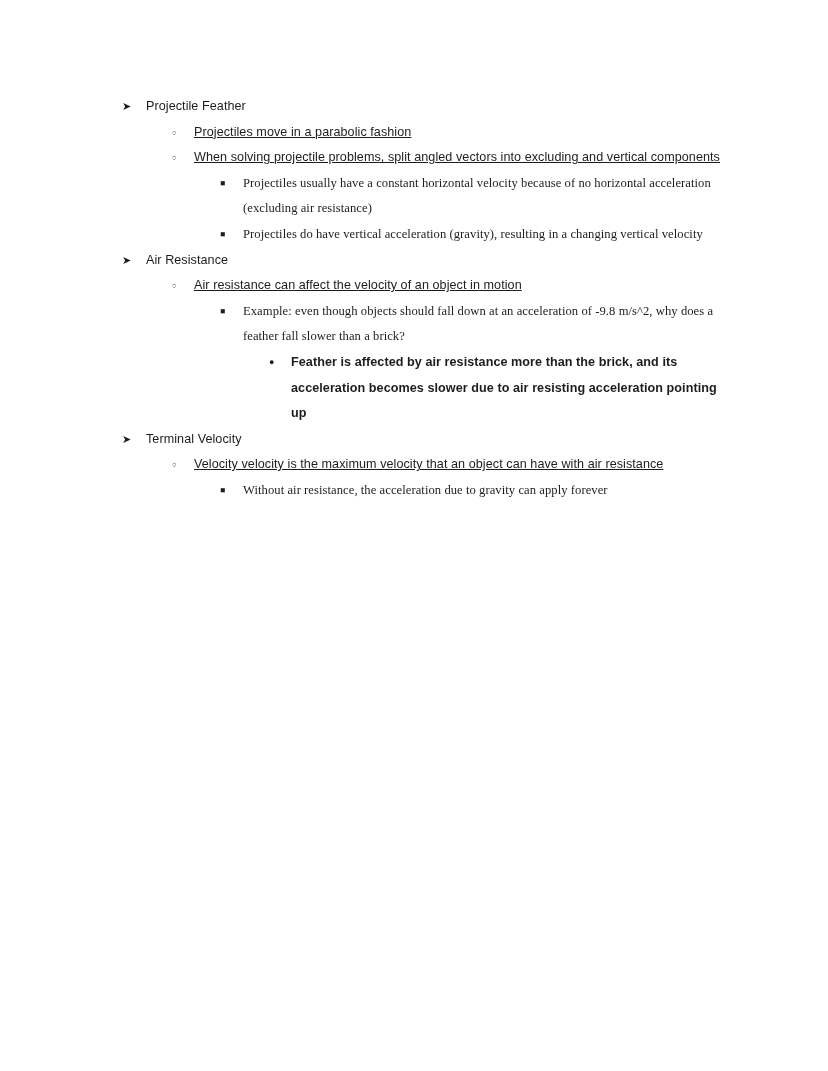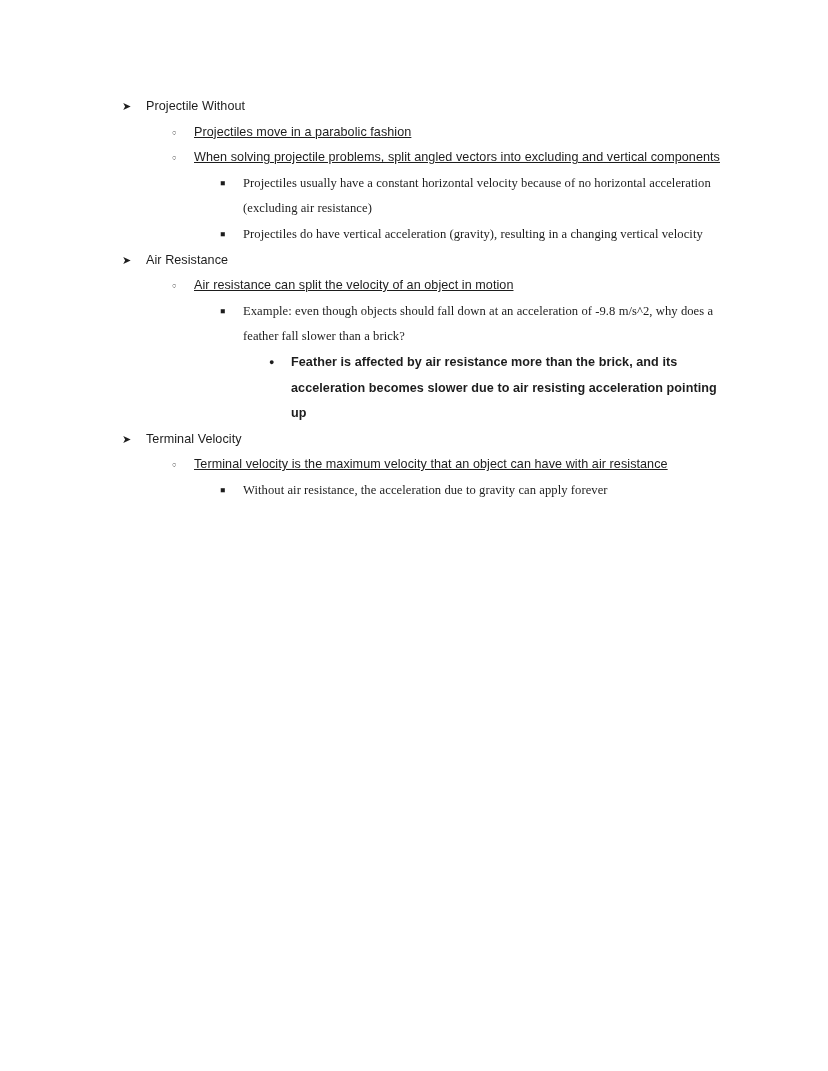--- a/index.html
+++ b/index.html
@@ -121,21 +121,21 @@
   .w4 { max-width: 440px; font-weight: bold; }
 </style>
 </head>
 <body>
 
 <div class="page">
   <div class="doc-body">
     <ul class="outline" id="outline-mount">
         <li class="item lvl1">
           <span class="bullet">➤</span>
-          <span class="txt w1">Projectile Without</span>
+          <span class="txt w1">Projectile Feather</span>
           <ul class="outline">
             <li class="item lvl2">
               <span class="bullet">○</span>
               <span class="txt w2">Projectiles move in a parabolic fashion</span>
             </li>
             <li class="item lvl2">
               <span class="bullet">○</span>
               <span class="txt w2">When solving projectile problems, split angled vectors into excluding and vertical components</span>
               <ul class="outline">
                 <li class="item lvl3">
@@ -149,21 +149,21 @@
               </ul>
             </li>
           </ul>
         </li>
         <li class="item lvl1">
           <span class="bullet">➤</span>
           <span class="txt w1">Air Resistance</span>
           <ul class="outline">
             <li class="item lvl2">
               <span class="bullet">○</span>
-              <span class="txt w2">Air resistance can split the velocity of an object in motion</span>
+              <span class="txt w2">Air resistance can affect the velocity of an object in motion</span>
               <ul class="outline">
                 <li class="item lvl3">
                   <span class="bullet">■</span>
                   <span class="txt w3">Example: even though objects should fall down at an acceleration of -9.8 m/s^2, why does a feather fall slower than a brick?</span>
                   <ul class="outline">
                     <li class="item lvl4">
                       <span class="bullet">●</span>
                       <span class="txt w4">Feather is affected by air resistance more than the brick, and its acceleration becomes slower due to air resisting acceleration pointing up</span>
                     </li>
                   </ul>
@@ -171,21 +171,21 @@
               </ul>
             </li>
           </ul>
         </li>
         <li class="item lvl1">
           <span class="bullet">➤</span>
           <span class="txt w1">Terminal Velocity</span>
           <ul class="outline">
             <li class="item lvl2">
               <span class="bullet">○</span>
-              <span class="txt w2">Terminal velocity is the maximum velocity that an object can have with air resistance</span>
+              <span class="txt w2">Velocity velocity is the maximum velocity that an object can have with air resistance</span>
               <ul class="outline">
                 <li class="item lvl3">
                   <span class="bullet">■</span>
                   <span class="txt w3">Without air resistance, the acceleration due to gravity can apply forever</span>
                 </li>
               </ul>
             </li>
           </ul>
         </li>
       </ul>

